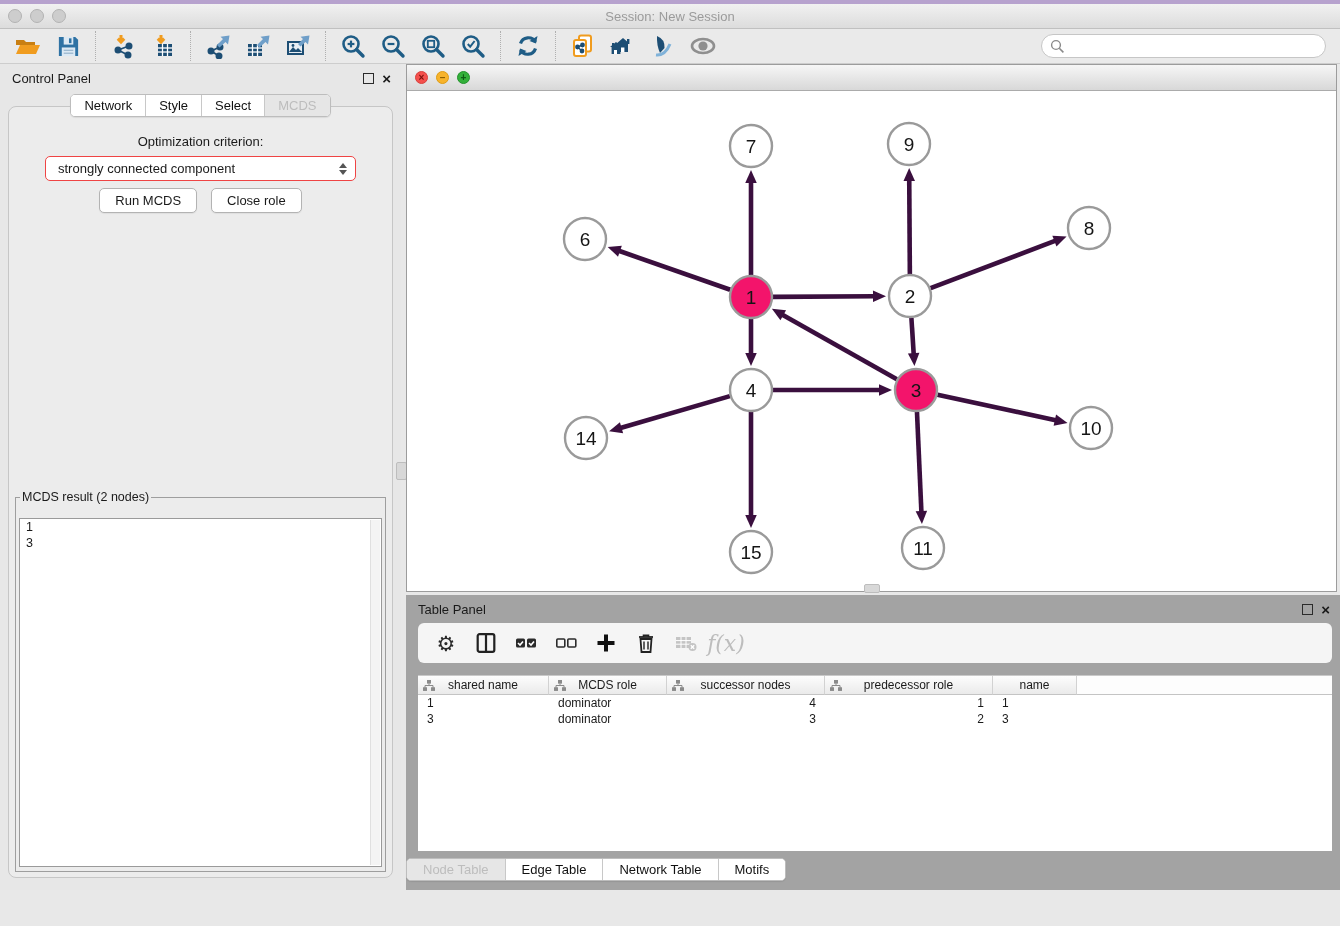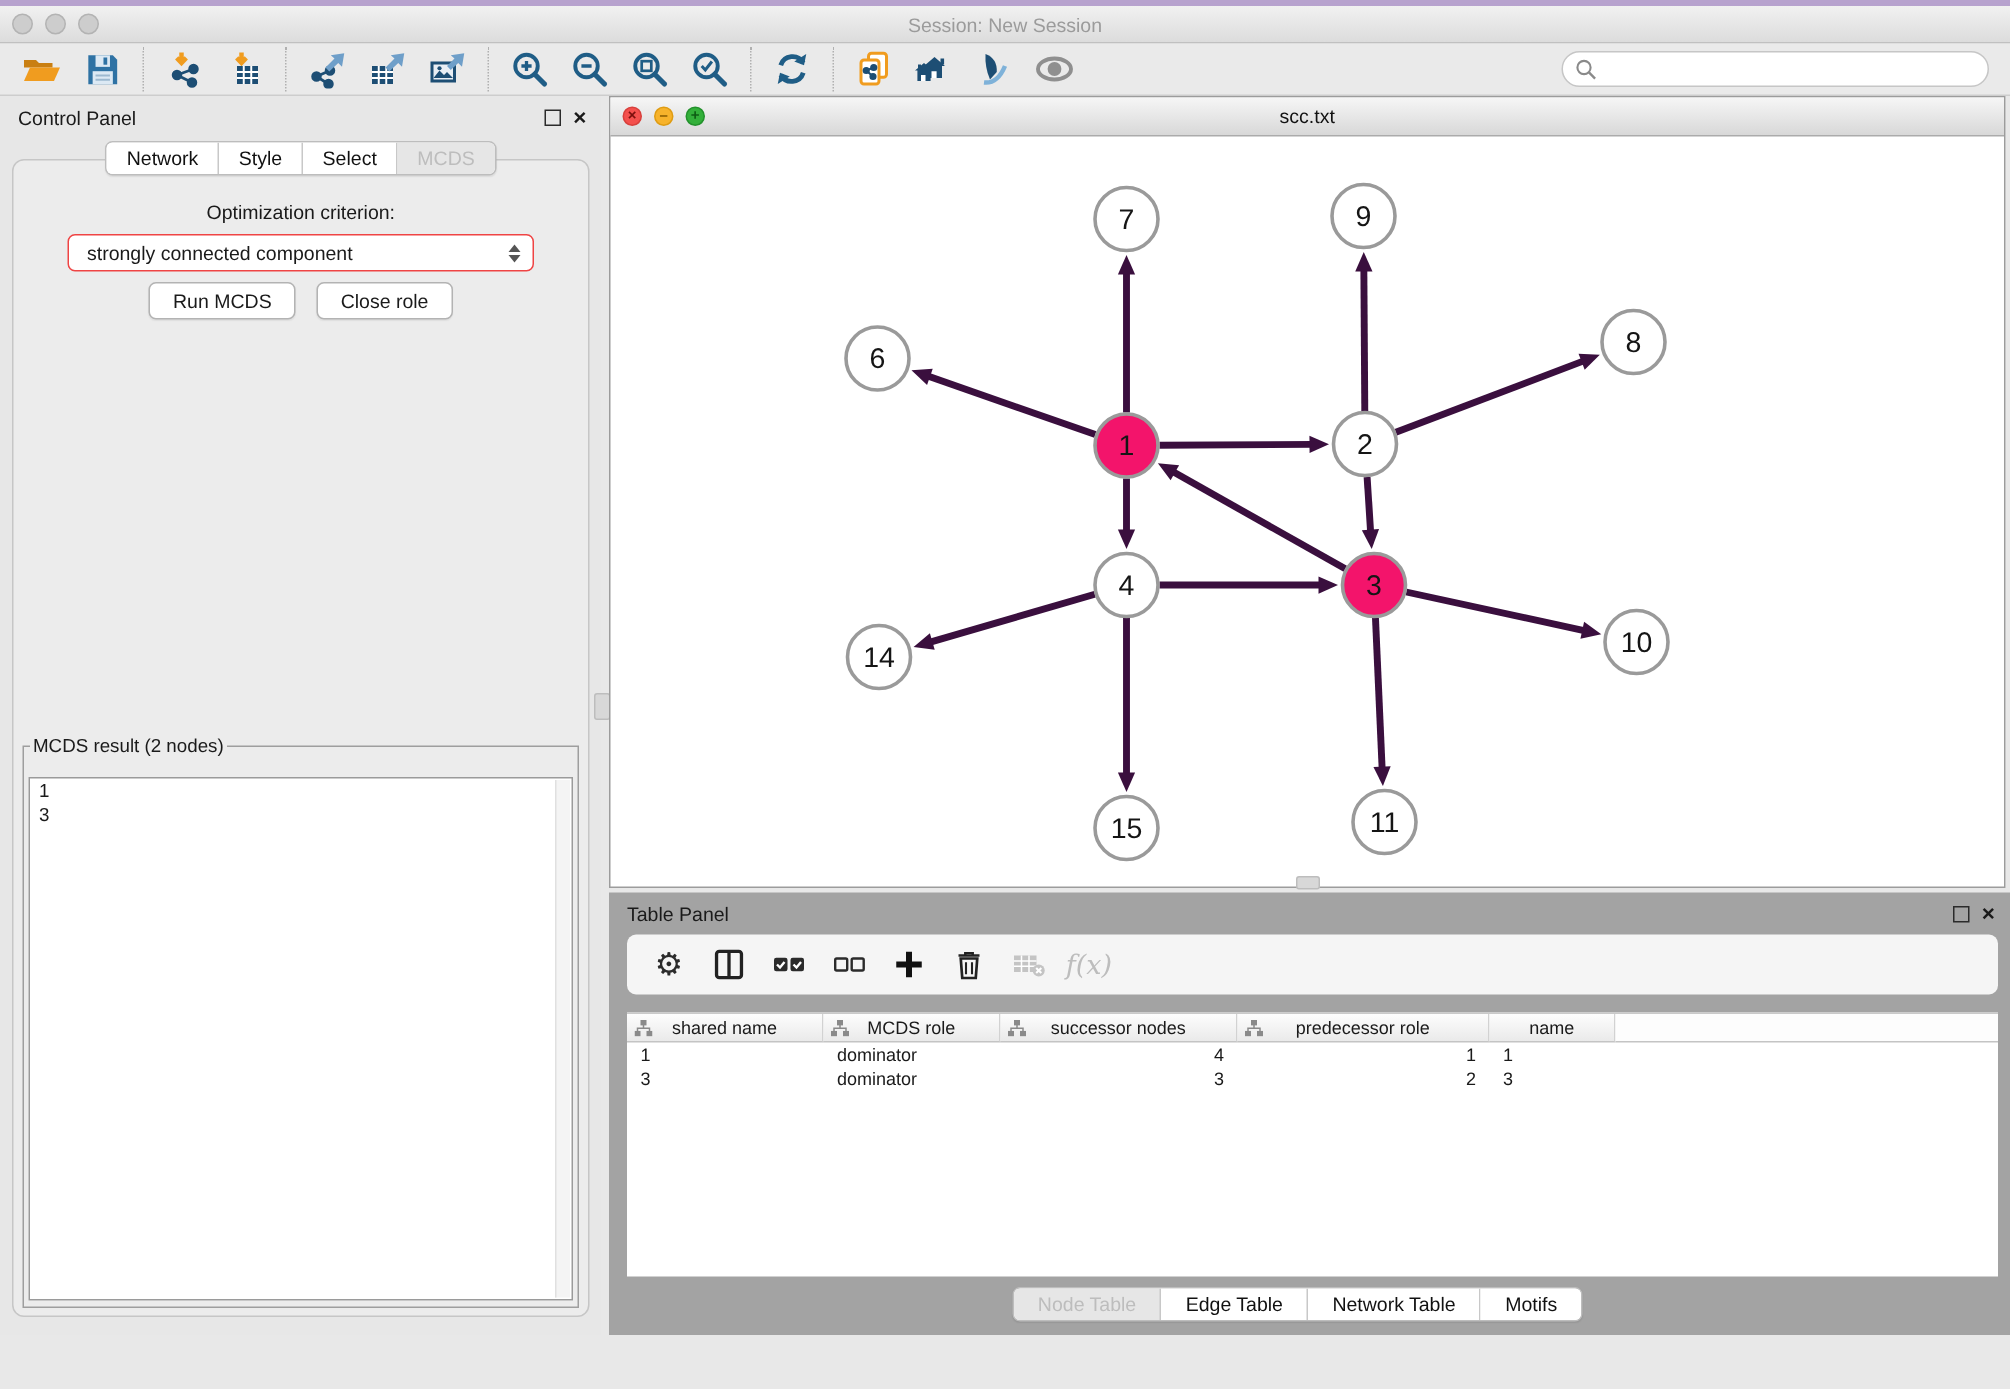--- a/index.html
+++ b/index.html
@@ -76,34 +76,34 @@
   #net-title{position:absolute;left:0;right:0;text-align:center;font-size:13px;color:#111;}
   #graph-area{position:absolute;left:0;top:25px;right:0;bottom:0;}
   #net-grip{position:absolute;left:50%;bottom:-2px;transform:translateX(-50%);}
 
   
   #table-panel{left:406px;top:595px;width:934px;height:295px;background:#a3a3a3;}
   #tp-toolbar{position:absolute;left:12px;right:8px;top:28px;height:40px;background:#f5f5f5;border-radius:6px;
     display:flex;align-items:center;padding-left:10px;box-sizing:border-box;gap:4px;}
   .tp-btn{width:36px;height:34px;display:flex;align-items:center;justify-content:center;flex:none;}
   .gear-glyph{font-size:21px;color:#2b2b2b;line-height:1;}
-  .fx{font-family:"DejaVu Serif",serif;font-style:italic;font-size:18px;color:#bdbdbd;}
+  .fx{font-family:"DejaVu Serif",serif;font-style:italic;font-size:22px;color:#bdbdbd;}
 
   #tp-table{position:absolute;left:12px;right:8px;top:80px;height:175px;background:#fff;border-top:1px solid #c9c9c9;}
   #tp-header{display:flex;height:19px;}
   .th{position:relative;background:linear-gradient(#fdfdfd,#eaeaea);border-right:1px solid #d2d2d2;
     border-bottom:1px solid #c4c4c4;font-size:12px;display:flex;align-items:center;justify-content:center;
     box-sizing:border-box;flex:none;}
   .th .tree-ic{position:absolute;left:5px;top:4px;}
   .th.filler{flex:1;background:#fdfdfd;border-right:none;}
   .tr{display:flex;height:16px;align-items:center;}
   .td{font-size:12px;box-sizing:border-box;flex:none;padding:0 9px;white-space:nowrap;overflow:hidden;}
   .td.right{text-align:right;}
 
-  #tp-tabs-wrap{position:absolute;left:0;right:16px;top:263px;text-align:center;}
+  #tp-tabs-wrap{position:absolute;left:0;right:16px;top:263px;text-align:left;}
   .seg-tab.bottom{padding:3px 16px;}
 
   
   #statusbar{left:0;top:890px;width:1340px;height:36px;background:#eaeaea;border-top:1px solid #c8c8c8;box-sizing:border-box;}
   #list-btn{position:absolute;left:12px;top:6px;width:28px;height:23px;background:#fdfdfd;border:1px solid #ababab;
     border-radius:3px;display:flex;align-items:center;justify-content:center;}
   #memory-btn{position:absolute;right:10px;top:6px;height:24px;background:#fdfdfd;border:1px solid #ababab;
     border-radius:5px;display:flex;align-items:center;gap:6px;padding:0 10px;font-size:13px;}
   #memory-dot{width:11px;height:11px;border-radius:50%;background:#1aa23c;}
 </style>
@@ -320,21 +320,20 @@
     </div>
   </div>
 
   <div class="grip-v abs"></div>
 
   <div id="net-window" class="abs">
     <div id="net-titlebar">
       <span class="light red">×</span>
       <span class="light yellow">–</span>
       <span class="light green">+</span>
-      <div id="net-title">scc.txt</div>
     </div>
     <div id="graph-area">
       <svg id="graph-svg" width="929" height="501" viewBox="0 0 929 501">
           <g>
             <line x1="344" y1="185" x2="344" y2="91" stroke="#3a0f3e" stroke-width="4.6"></line>
             <polygon points="344,80 349.75,93 338.25,93" fill="#3a0f3e"></polygon>
           </g>
           <g>
             <line x1="323.23121807335133" y1="199.7434376400866" x2="211.04124397421378" y2="160.54453102713495" stroke="#3a0f3e" stroke-width="4.6"></line>
             <polygon points="200.65685301088945,156.91624984717825 214.82591658434103,155.77601414720755 211.0327135325681,166.63242288159205" fill="#3a0f3e"></polygon>

